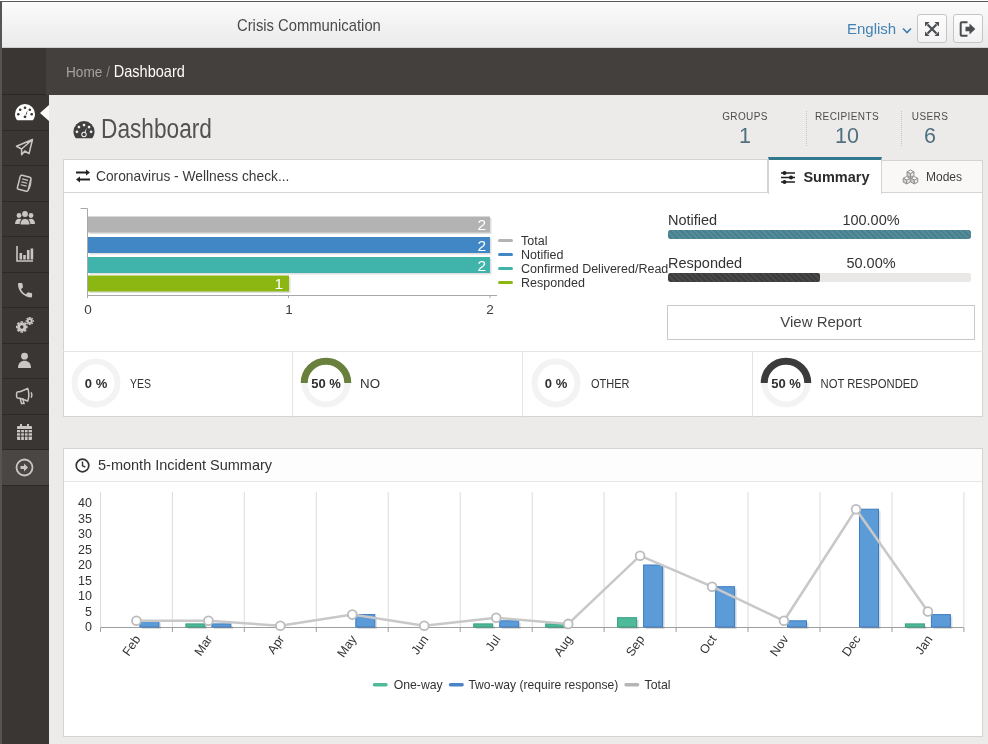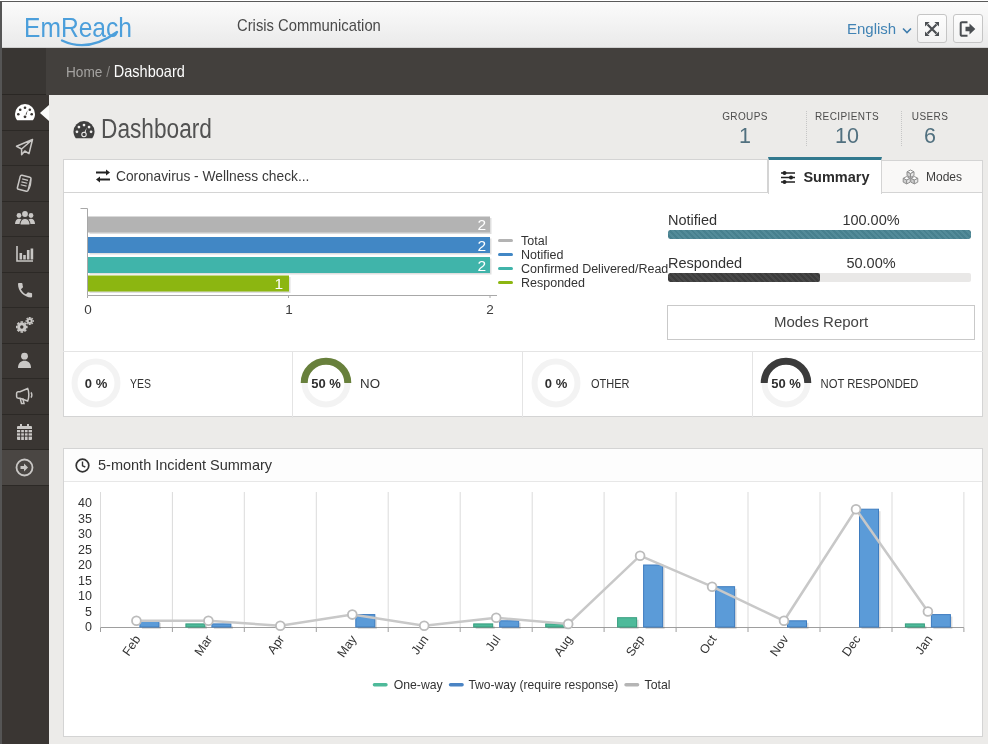--- a/index.html
+++ b/index.html
@@ -31,21 +31,21 @@
 #pghead{position:absolute;left:72px;top:114px;display:flex;align-items:center;}
 #pghead .t{font-size:27px;color:#525252;margin-left:5px;display:inline-block;transform:scaleX(0.84);transform-origin:left center;}
 .stat{position:absolute;top:111px;text-align:center;}
 .stat .l{font-size:10px;color:#4c4c4c;letter-spacing:0.4px;}
 .stat .v{font-size:21.5px;color:#51707f;margin-top:2px;}
 #stat1{left:695px;width:100px;}
 #stat2{left:797px;width:100px;}
 #stat3{left:880px;width:100px;}
 .statdiv{position:absolute;top:111px;width:1px;height:35px;border-left:1px dotted #c6c6c6;}
 
-#ctrlbar{position:absolute;left:63px;top:159px;width:705px;height:34px;background:#fff;border:1px solid #d4d4d4;display:flex;align-items:center;padding-left:20px;}
+#ctrlbar{position:absolute;left:63px;top:159px;width:705px;height:34px;background:#fff;border:1px solid #d4d4d4;display:flex;align-items:center;}
 #ctrlbar .txt{font-size:14.5px;color:#3a3a3a;margin-left:5px;display:inline-block;transform:scaleX(0.95);transform-origin:left center;}
 #tab-summary{position:absolute;left:768px;top:157px;width:114px;height:37px;z-index:5;background:#fff;border:1px solid #d4d4d4;border-top:3px solid #32798e;border-bottom:none;display:flex;align-items:center;justify-content:center;font-size:14.5px;font-weight:bold;color:#2b2b2b;}
 #tab-modes{position:absolute;left:882px;top:160px;width:101px;height:33px;background:#f9f8f7;border:1px solid #d4d4d4;border-left:none;border-bottom:none;display:flex;align-items:center;justify-content:center;font-size:12px;color:#3d3d3d;}
 
 #panel1{position:absolute;left:63px;top:192px;width:920px;height:225px;background:#fff;border:1px solid #d4d4d4;}
 
 .leg1{position:absolute;font-size:12.5px;color:#333;white-space:nowrap;}
 .leg1 .sw{display:inline-block;width:15px;height:3.5px;border-radius:2px;vertical-align:middle;margin-right:8px;margin-top:-2px;}
 
 .pl{position:absolute;font-size:14.5px;color:#333;}
@@ -58,26 +58,20 @@
 .gcol{position:absolute;top:0;height:66px;border-right:1px solid #e4e4e4;}
 
 #panel2{position:absolute;left:63px;top:448px;width:920px;height:289px;background:#fff;border:1px solid #d4d4d4;}
 #p2head{position:absolute;left:0;top:0;width:918px;height:33px;background:#fdfdfd;border-bottom:1px solid #e7e7e7;display:flex;align-items:center;}
 #p2head .t{font-size:14.5px;color:#333;margin-left:8px;}
 </style>
 </head>
 <body>
 <div id="leftline"></div>
 <div id="header">
-  <div id="logo">
-    <svg width="120" height="40" viewBox="0 0 120 40">
-      <text x="0" y="28" font-family="Liberation Sans" font-size="28.5" fill="#4c9fdb" textLength="108" lengthAdjust="spacingAndGlyphs">EmReach</text>
-      <path d="M38,31.5 Q64,44 93,23" fill="none" stroke="#4c9fdb" stroke-width="2.3" stroke-linecap="round"></path>
-    </svg>
-  </div>
   <div id="apptitle">Crisis Communication</div>
   <div id="lang">English <svg width="10" height="7" viewBox="0 0 10 7" style="margin-left:2px">
         <path d="M1,1.5 L5,5.5 L9,1.5" fill="none" stroke="#3e7cac" stroke-width="1.6"></path>
       </svg></div>
   <div class="hbtn" id="btn-fs">
     <svg width="16" height="16" viewBox="0 0 16 16" style="margin:6px 0 0 6px">
       <g stroke="#4a4e52" stroke-width="2.2" fill="#4a4e52">
         <path d="M3.5,3.5 L12.5,12.5 M12.5,3.5 L3.5,12.5"></path>
         <path d="M1,1 h4.6 l-4.6,4.6 z" stroke="none"></path>
         <path d="M15,1 v4.6 l-4.6,-4.6 z" stroke="none"></path>
@@ -306,21 +300,21 @@
 <div class="pl" style="left:668px;top:212px;">Notified</div>
 <div class="pr" style="left:771px;top:212px;width:200px;">100.00%</div>
 <div class="pbar" style="top:230px;">
     <div class="pfill" style="width:100%;background-color:#4a8594;"></div>
   </div>
 <div class="pl" style="left:668px;top:255px;">Responded</div>
 <div class="pr" style="left:771px;top:255px;width:200px;">50.00%</div>
 <div class="pbar" style="top:273px;">
     <div class="pfill" style="width:50%;background-color:#3e3e3e;"></div>
   </div>
-<div id="viewreport">Modes Report</div>
+<div id="viewreport">View Report</div>
 
 <div id="gaugerow">
   <div class="gcol" style="left:0;width:230px;"></div>
   <div class="gcol" style="left:230px;width:230px;"></div>
   <div class="gcol" style="left:460px;width:230px;"></div>
   <div class="gcol" style="left:690px;width:229px;border-right:none;"></div>
 </div>
 <svg class="abs" style="left:63px;top:351px;" width="920" height="66" viewBox="0 0 920 66">
   <g fill="none">
     <circle cx="33" cy="32" r="21.5" stroke="#f3f3f3" stroke-width="6"></circle>

